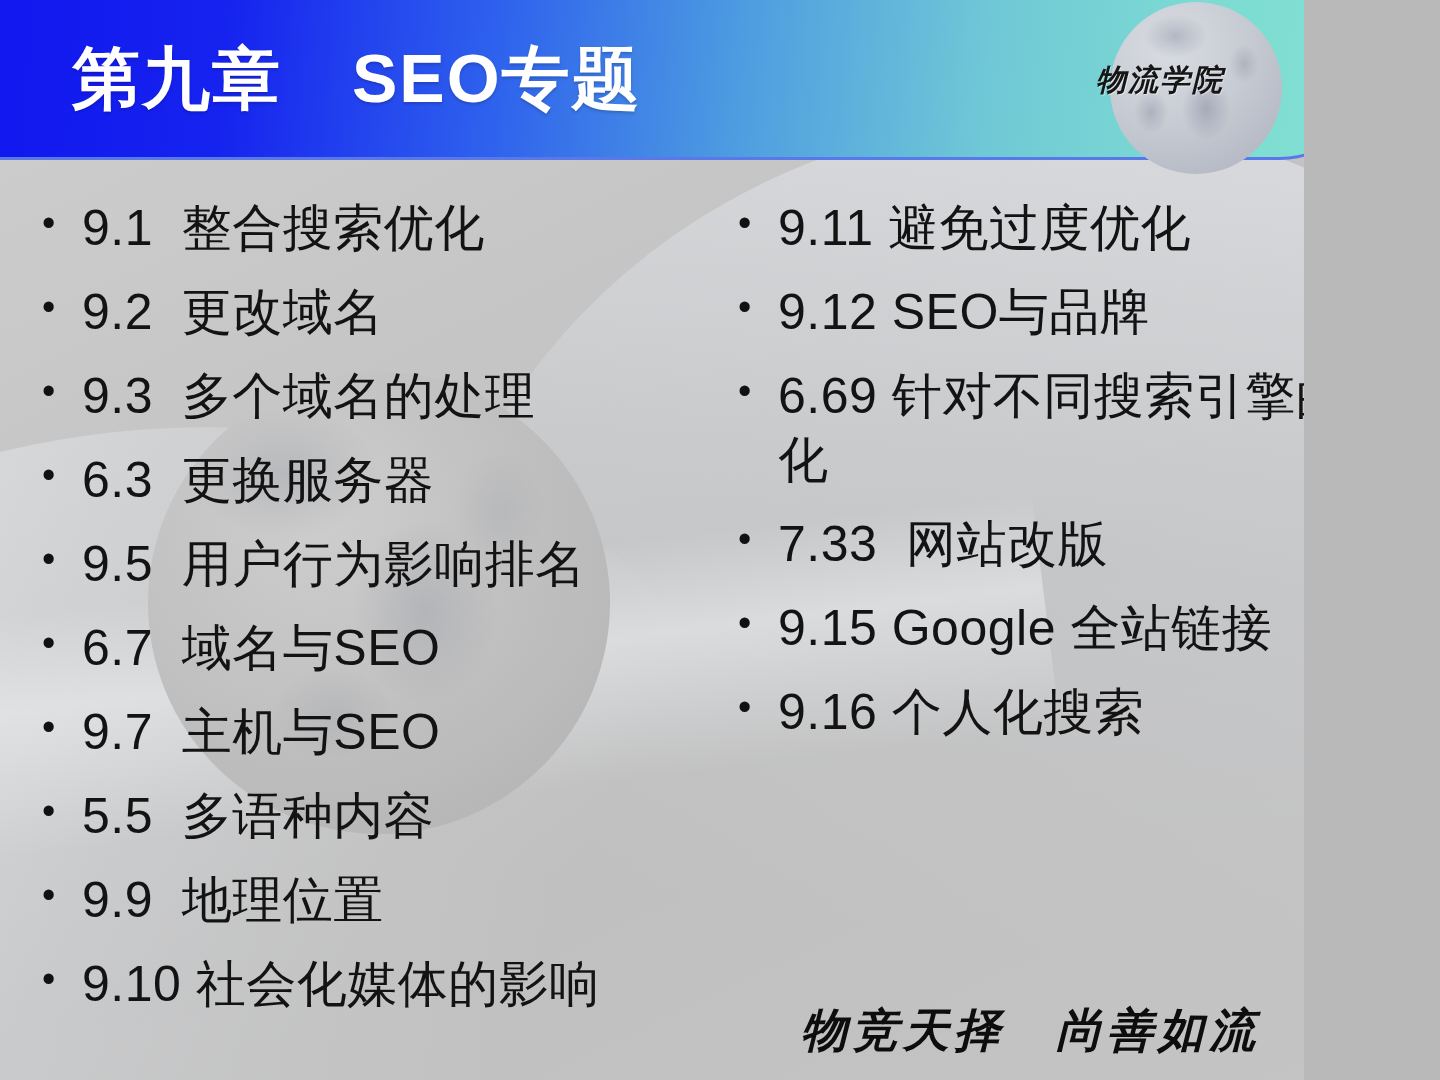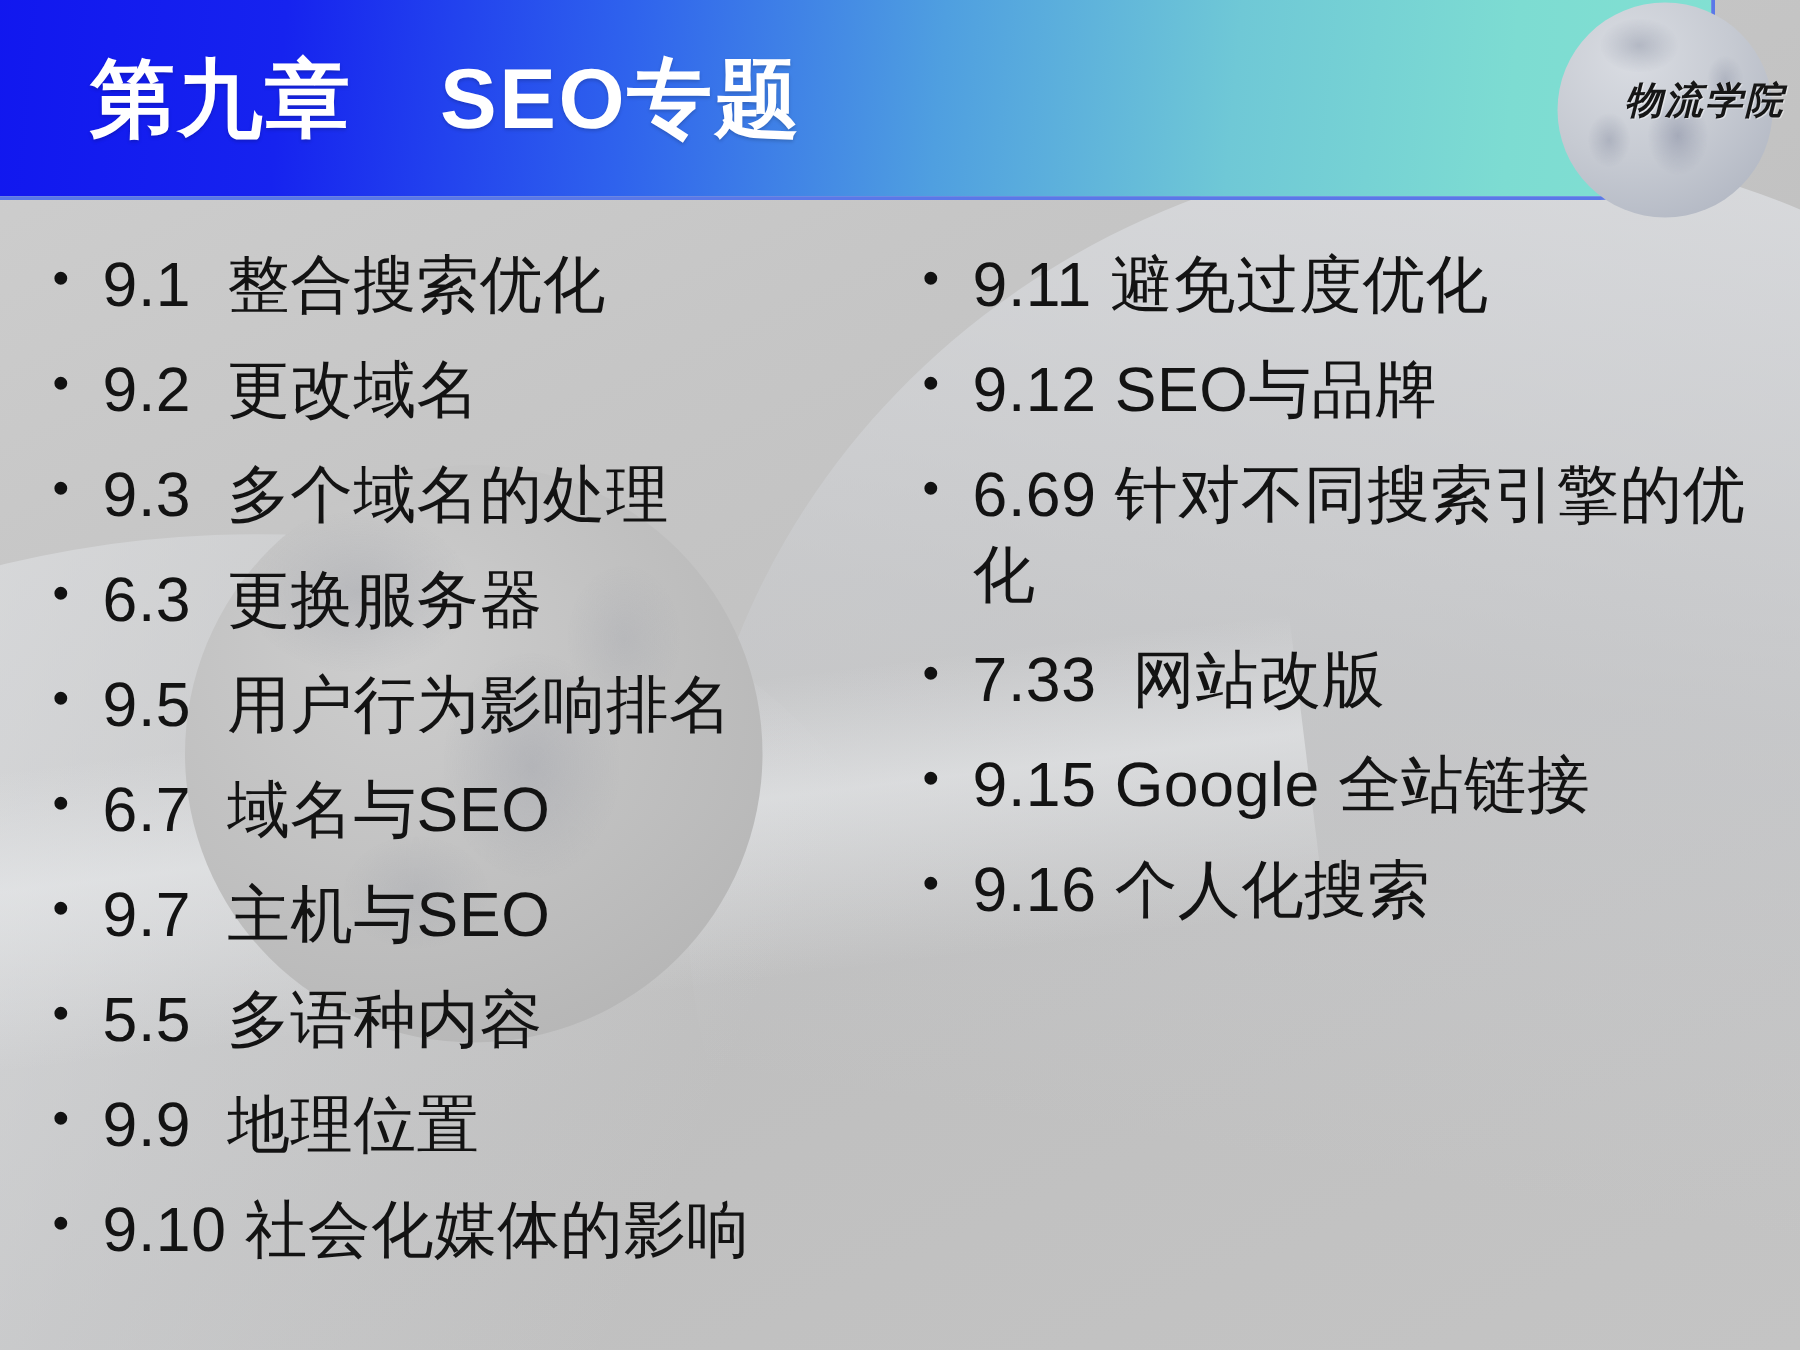--- a/index.html
+++ b/index.html
@@ -2,21 +2,21 @@
 <html><head>
 <meta charset="utf-8">
 <style>
   html, body {
     margin: 0;
     padding: 0;
     background: #b9b9b9;
   }
   .slide {
     position: relative;
-    width: 1440px;
+    width: 1304px;
     height: 1080px;
     overflow: hidden;
     background: #c2410c;
     font-family: "Liberation Sans", "DejaVu Sans", sans-serif;
   }
 
   
   .bg-base {
     position: absolute;
     inset: 0;
@@ -139,21 +139,21 @@
       radial-gradient(ellipse 26% 18% at 38% 20%, rgba(150,156,172,0.55) 0%, rgba(150,156,172,0) 70%),
       radial-gradient(ellipse 20% 26% at 56% 62%, rgba(142,148,168,0.60) 0%, rgba(142,148,168,0) 70%),
       radial-gradient(ellipse 14% 18% at 24% 64%, rgba(146,152,170,0.50) 0%, rgba(146,152,170,0) 70%),
       radial-gradient(ellipse 12% 16% at 78% 36%, rgba(146,152,170,0.45) 0%, rgba(146,152,170,0) 70%);
   }
   .logo-text {
     position: absolute;
     left: 0;
     top: 58px;
     width: 196px;
-    text-align: right;
+    text-align: left;
     font-family: "DejaVu Serif", "Liberation Serif", serif;
     font-size: 30px;
     font-weight: bold;
     font-style: italic;
     color: #161616;
     letter-spacing: 2px;
     text-shadow: 1px 1px 0 rgba(255,255,255,0.45);
   }
 
   
@@ -294,14 +294,15 @@
         <span class="bullet-text">9.15 Google 全站链接</span>
       </div>
       <div class="bullet-item">
         <span class="bullet-dot">•</span>
         <span class="bullet-text">9.16 个人化搜索</span>
       </div>
     </div>
 
   </div>
 
+  <div class="footer-motto">物竞天择　尚善如流</div>
 
 </div>
 
 </body></html>

